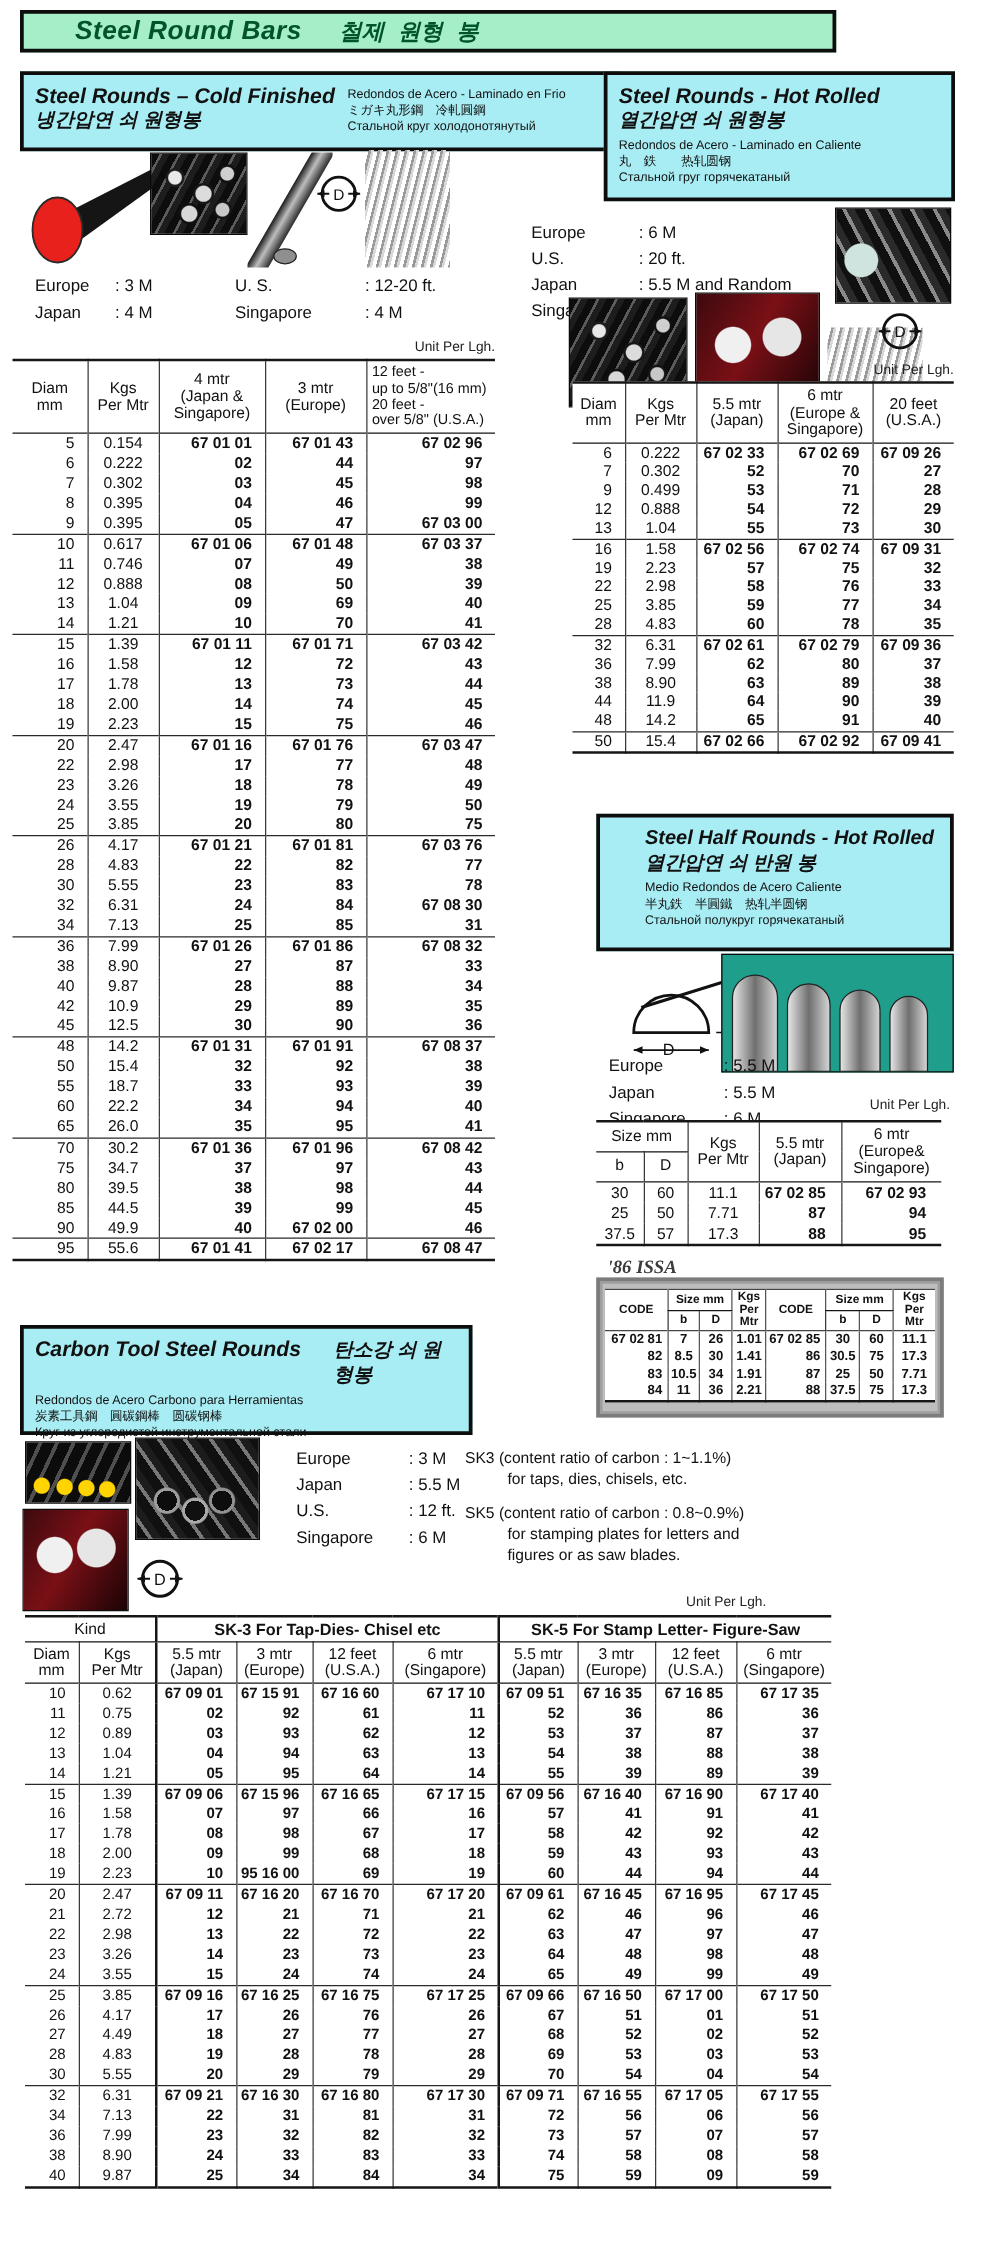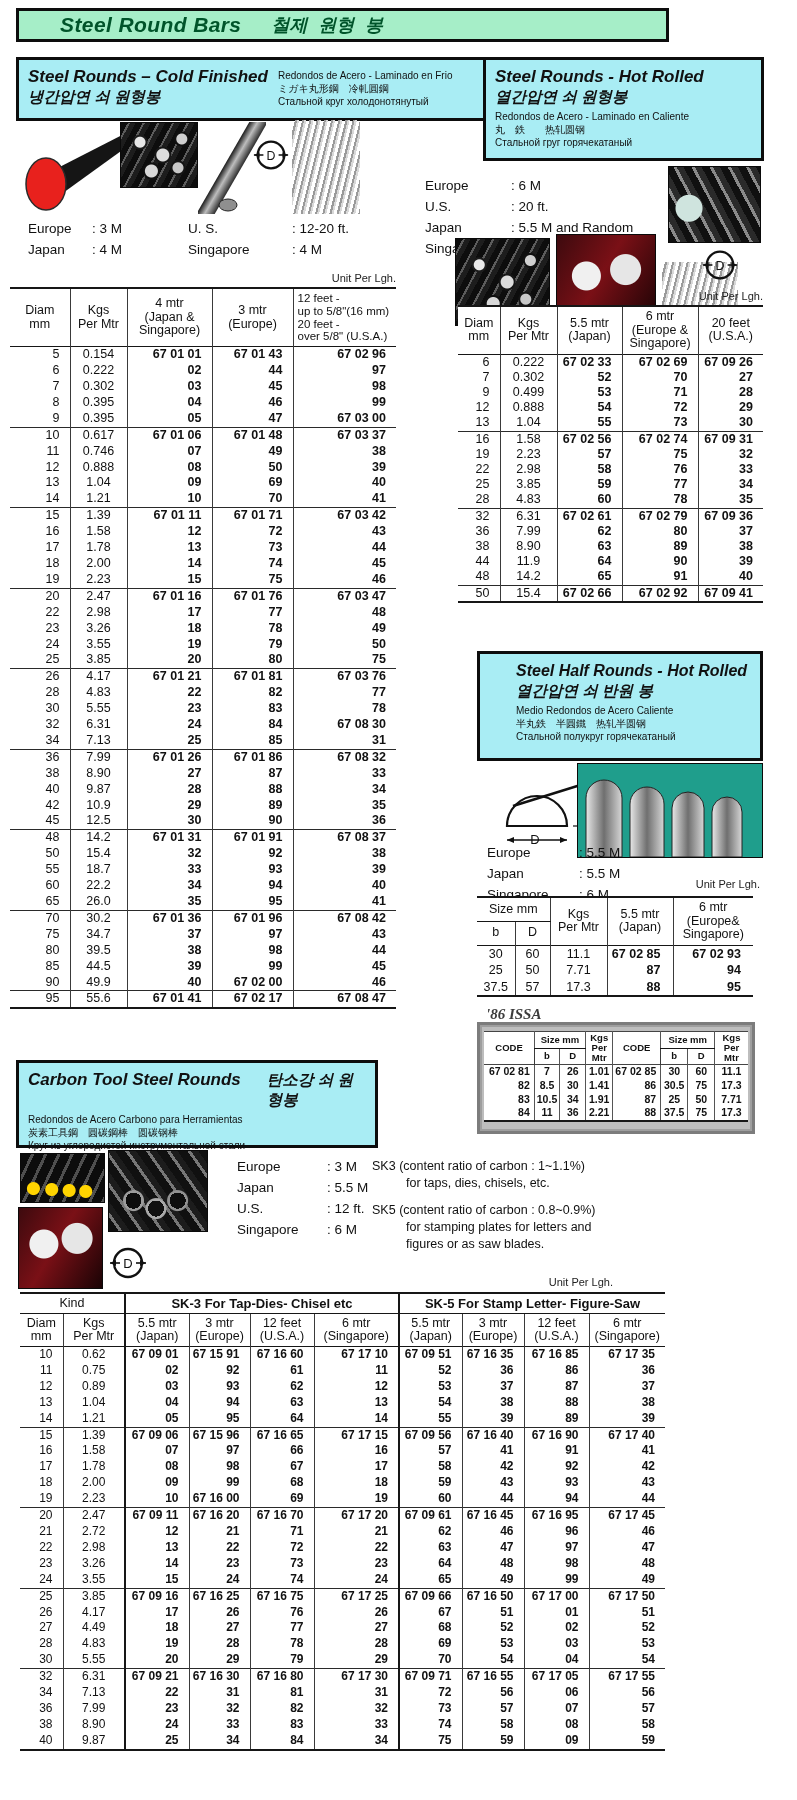--- a/index.html
+++ b/index.html
@@ -1049,21 +1049,21 @@
           <td class="ar bold">18</td>
           <td class="ar bold thick">59</td>
           <td class="ar bold">43</td>
           <td class="ar bold">93</td>
           <td class="ar bold">43</td>
         </tr>
         <tr>
           <td class="ar">19</td>
           <td class="ac">2.23</td>
           <td class="ar bold thick">10</td>
-          <td class="ar bold">67 16 00</td>
+          <td class="ar bold">95 16 00</td>
           <td class="ar bold">69</td>
           <td class="ar bold">19</td>
           <td class="ar bold thick">60</td>
           <td class="ar bold">44</td>
           <td class="ar bold">94</td>
           <td class="ar bold">44</td>
         </tr>
       </tbody>
       <tbody>
         <tr>

